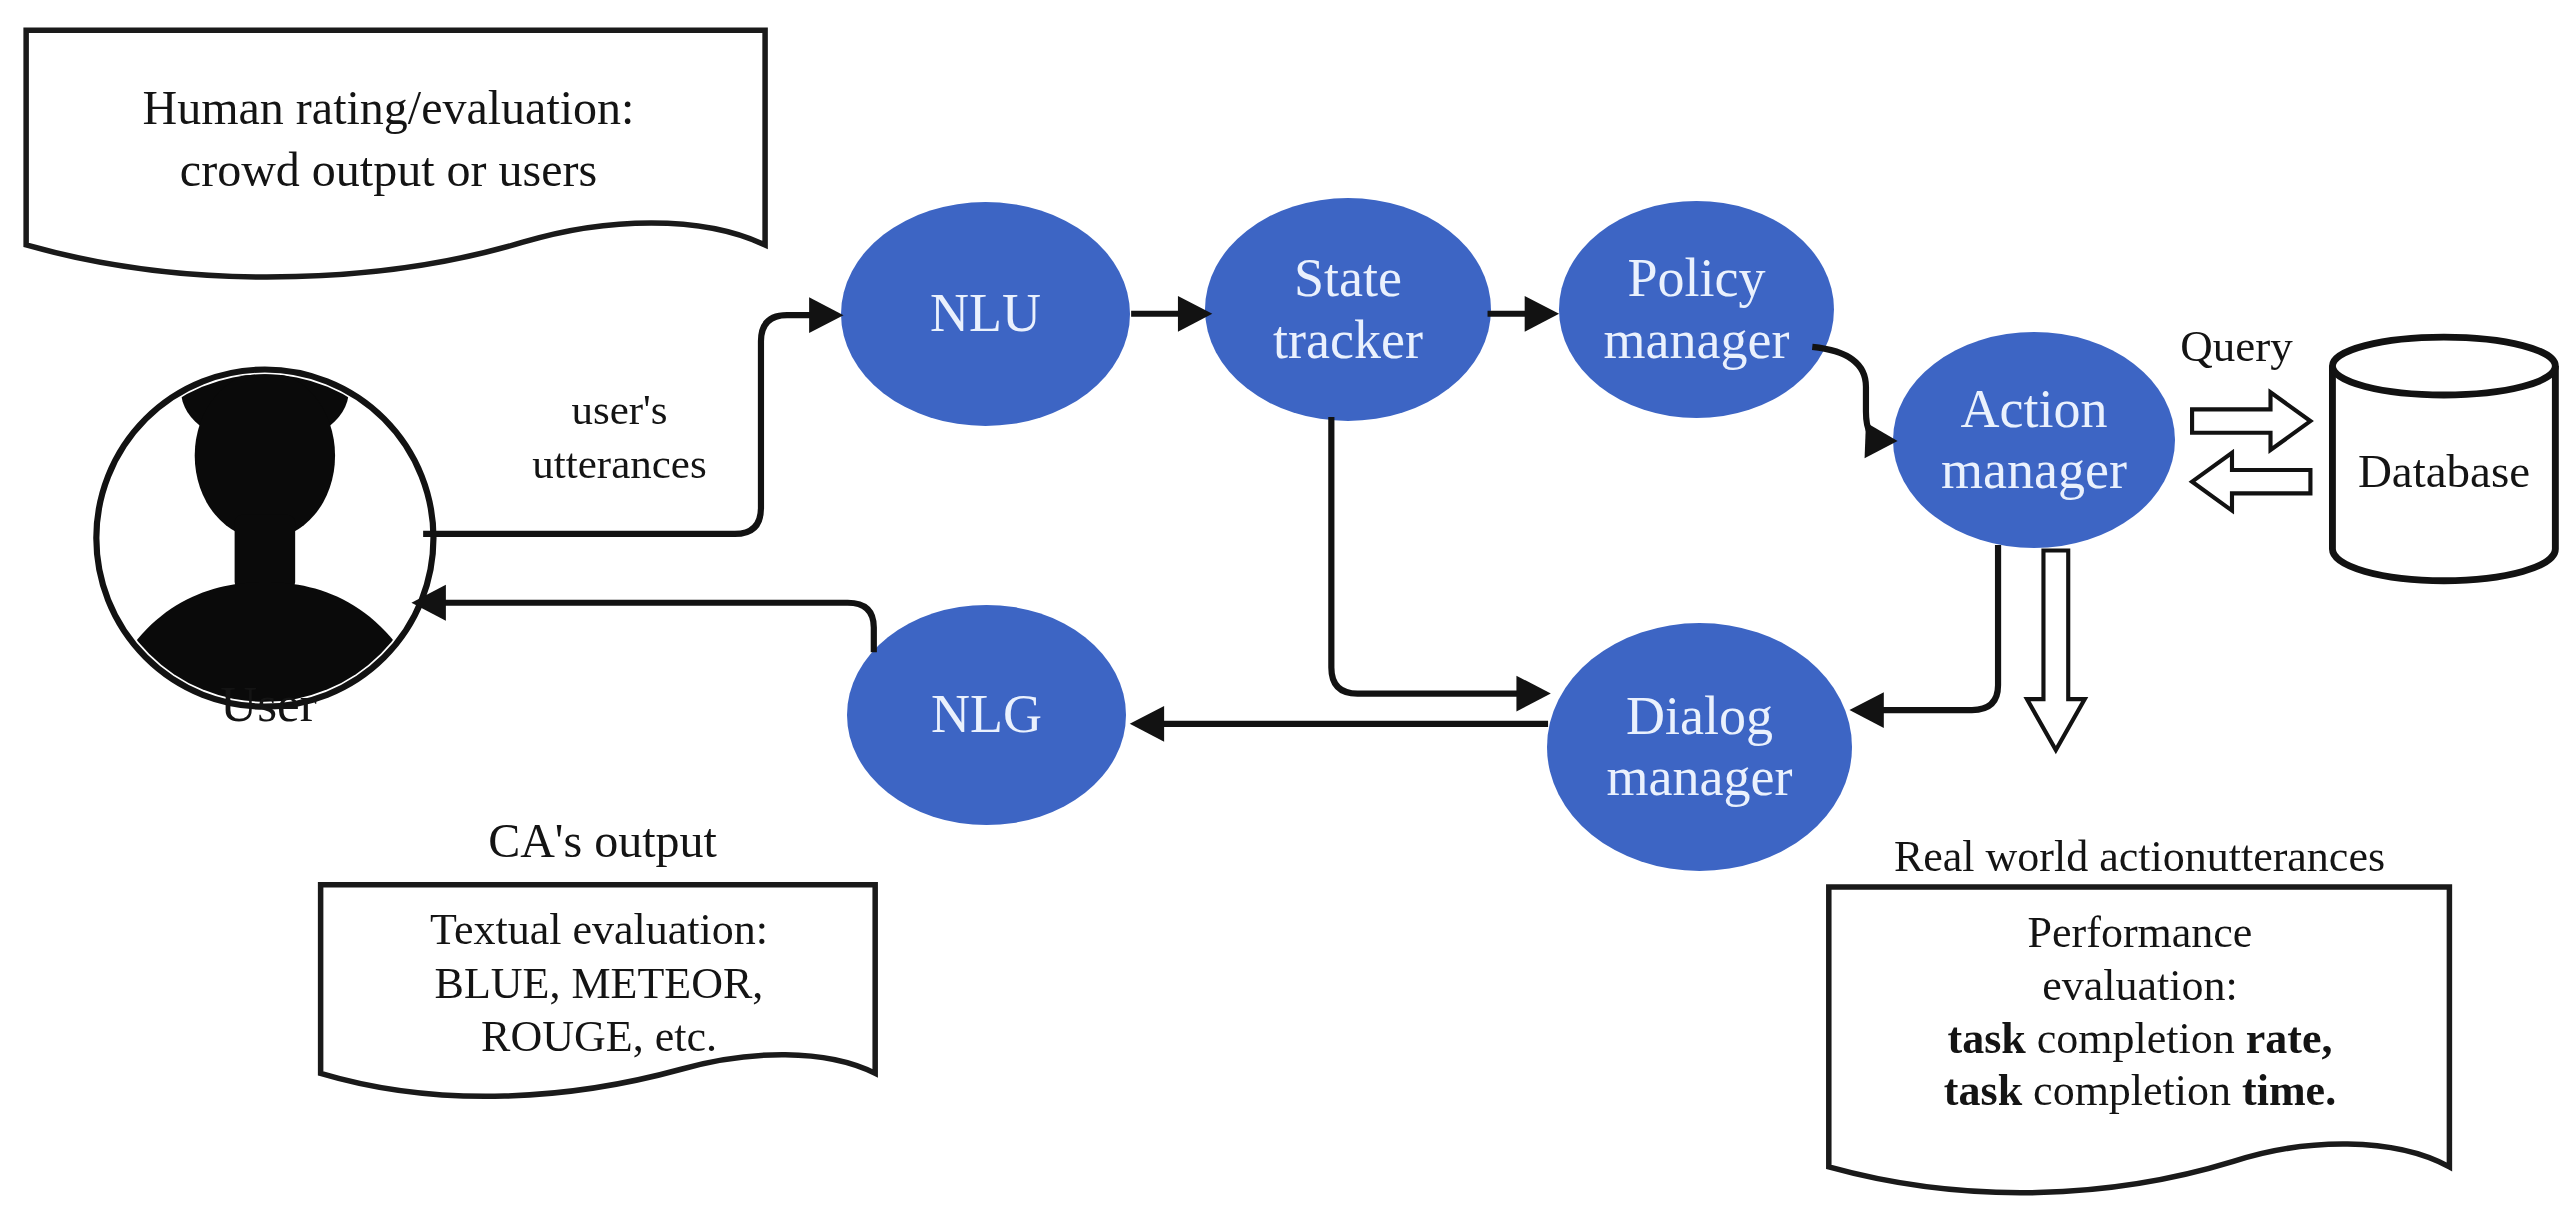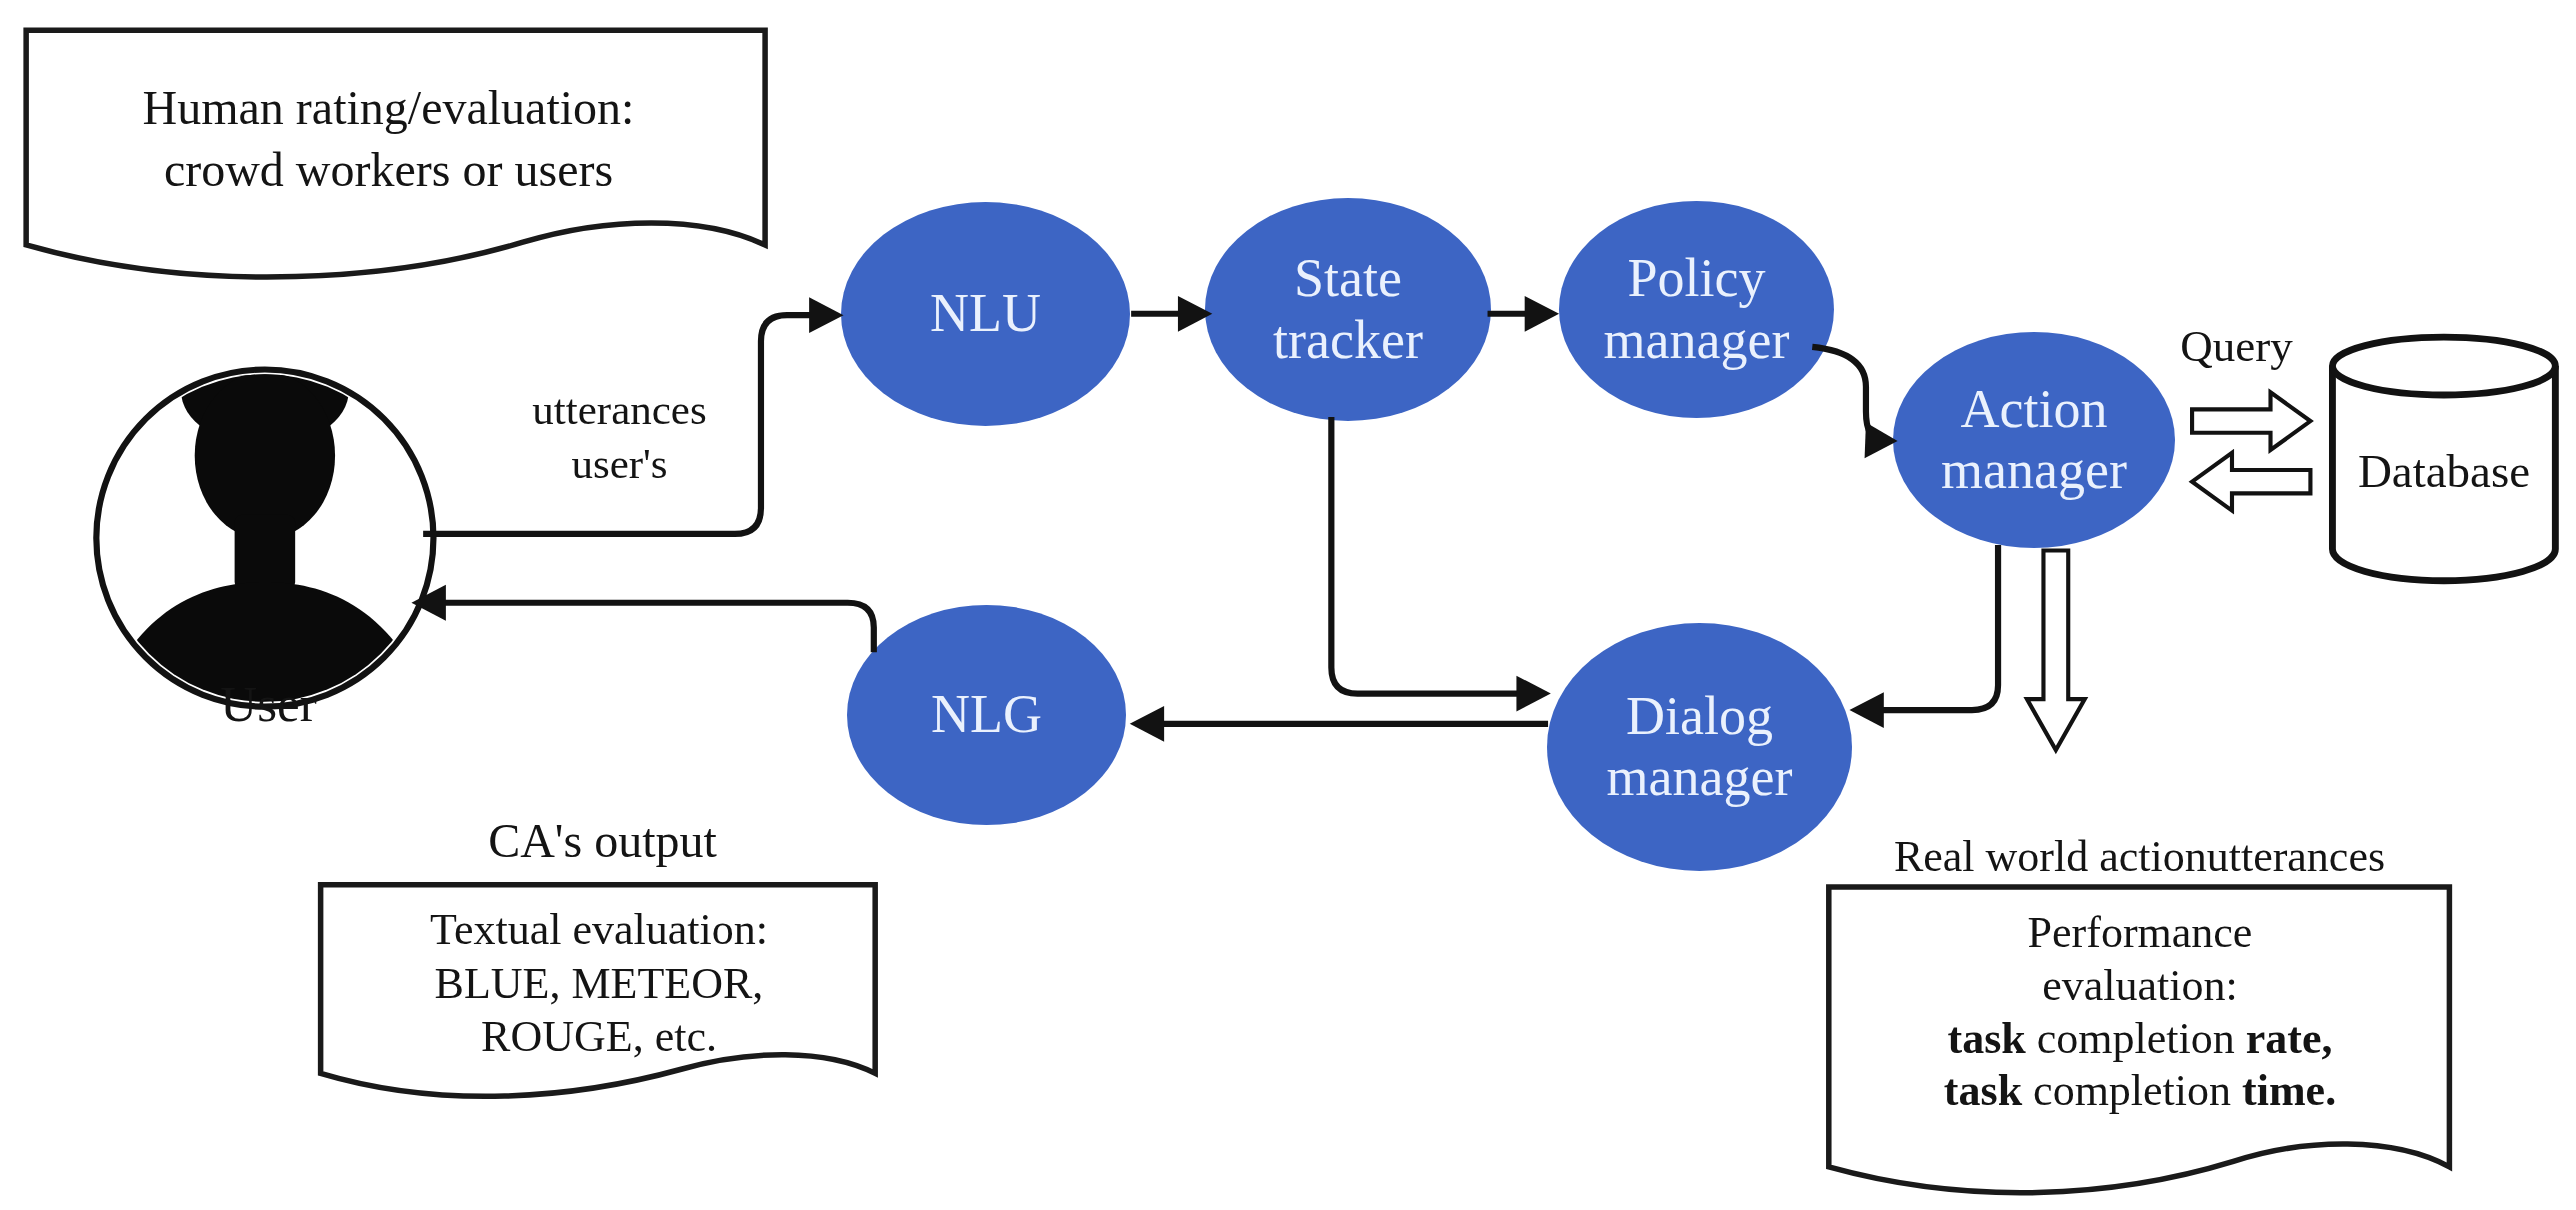--- a/index.html
+++ b/index.html
@@ -107,26 +107,26 @@
 
     <g fill="#ffffff" stroke="#121212" stroke-width="6">
       <path d="M3186,595 H3300 V570 L3358,612 L3300,654 V629 H3186 Z"></path>
       <path d="M3358,683 H3244 V658 L3186,700 L3244,742 V717 H3358 Z"></path>
       <path d="M2970,800 V1016 H2946 L2988,1090 L3030,1016 H3006 V800 Z"></path>
     </g>
   </svg>
 
   <div class="txt t-note1">
     <div>Human rating/evaluation:</div>
-    <div>crowd workers or users</div>
+    <div>crowd output or users</div>
   </div>
 
   <div class="txt t-uu">
+    <div>user's</div>
     <div>utterances</div>
-    <div>user's</div>
   </div>
 
   <div class="txt t-user">User</div>
 
   <div class="txt t-query">Query</div>
   <div class="txt t-database">Database</div>
 
   <div class="txt t-caout">CA's output</div>
 
   <div class="txt t-note2">

